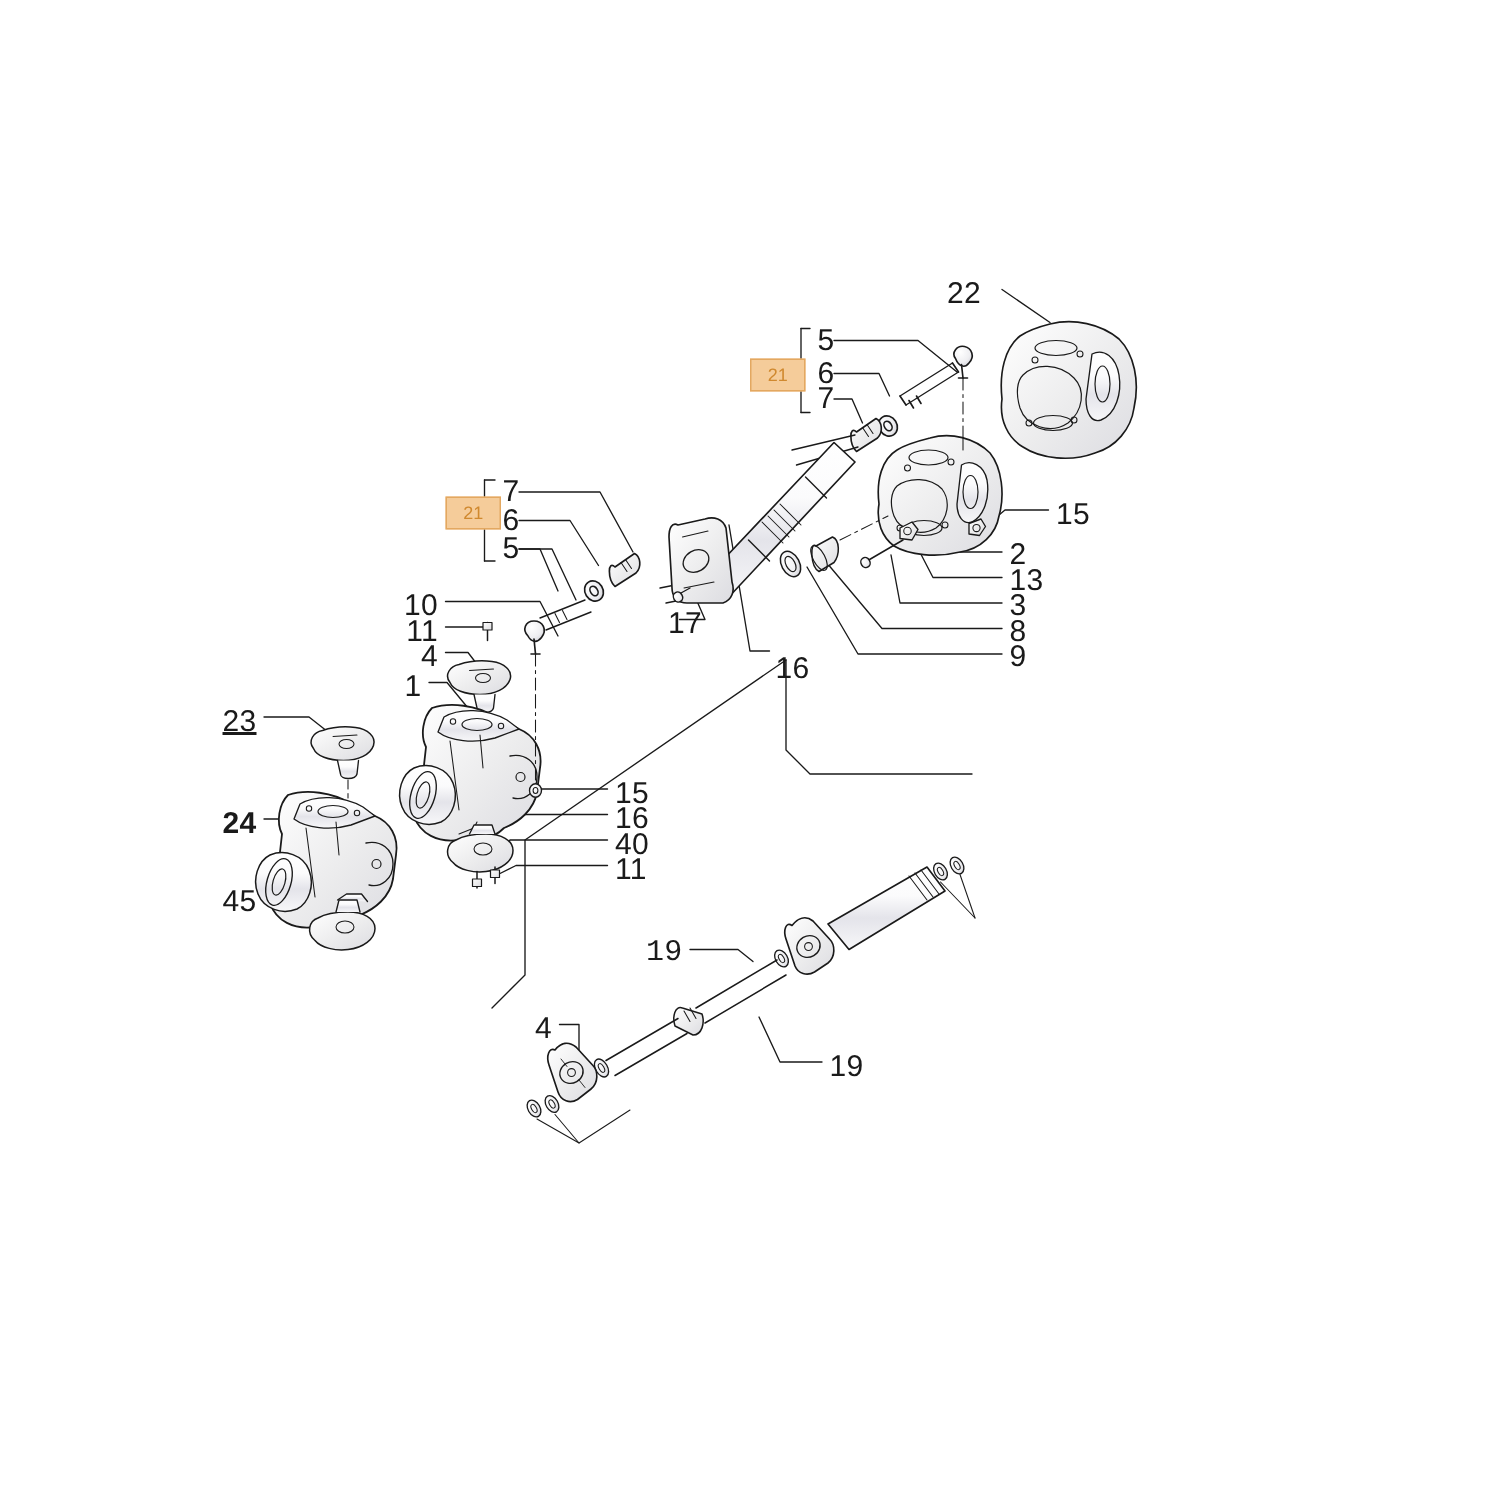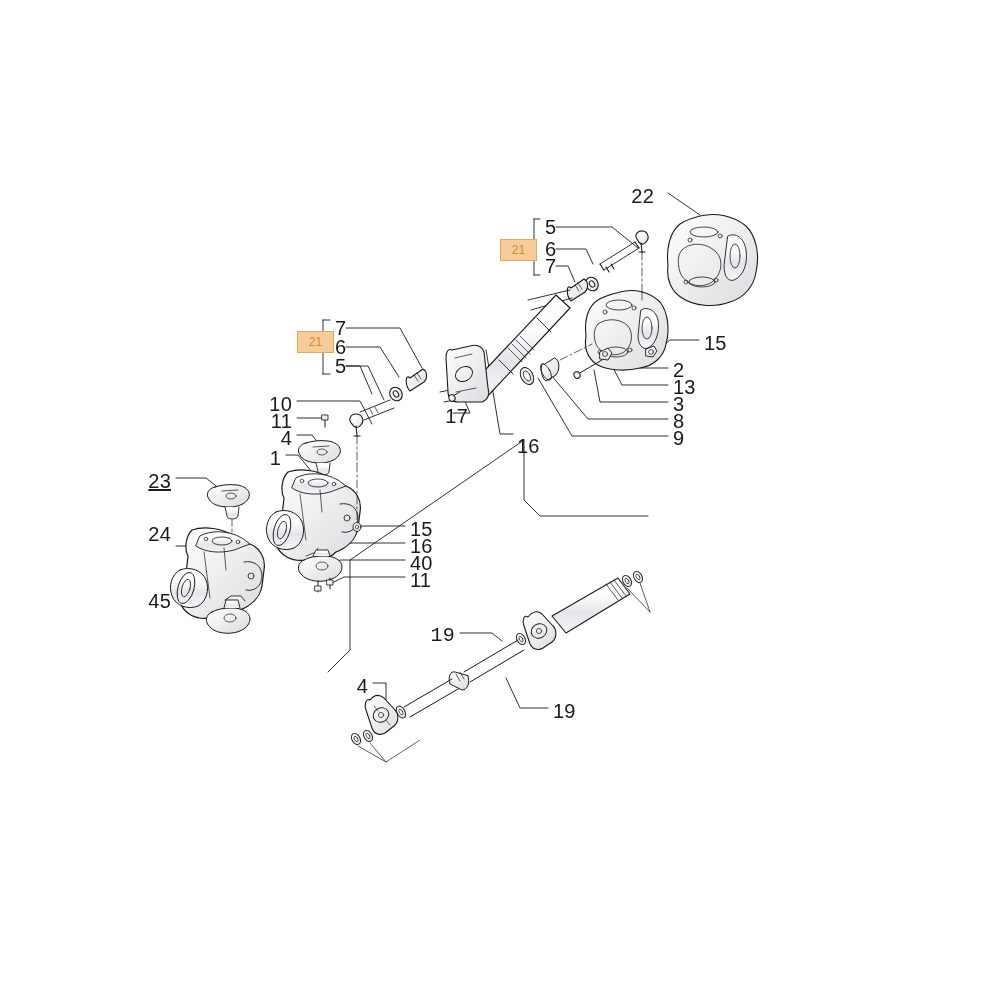--- a/index.html
+++ b/index.html
@@ -421,21 +421,21 @@
       <div class="lbl l" style="left: 673px; top: 404px;">3</div>
       <div class="lbl l" style="left: 673px; top: 421px;">8</div>
       <div class="lbl l" style="left: 673px; top: 438px;">9</div>
       <div class="lbl r" style="left: 448px; top: 416px; margin-left: 20px;">17</div>
       <div class="lbl l" style="left: 517px; top: 446px;">16</div>
       <div class="lbl r" style="left: 292px; top: 404px;">10</div>
       <div class="lbl r" style="left: 292px; top: 421px;">11</div>
       <div class="lbl r" style="left: 292px; top: 438px;">4</div>
       <div class="lbl r" style="left: 281px; top: 458px;">1</div>
       <div class="lbl r" style="left: 171px; top: 481px; text-decoration: underline;">23</div>
-      <div class="lbl r" style="left: 171px; top: 534px;">24</div>
+      <div class="lbl r" style="left: 171px; top: 549px; font-weight: bold;">24</div>
       <div class="lbl r" style="left: 171px; top: 601px;">45</div>
       <div class="lbl l" style="left: 410px; top: 529px;">15</div>
       <div class="lbl l" style="left: 410px; top: 546px;">16</div>
       <div class="lbl l" style="left: 410px; top: 563px;">40</div>
       <div class="lbl l" style="left: 410px; top: 580px;">11</div>
       <div class="lbl r" style="left: 455px; top: 636px; font-family: Liberation Mono, monospace;">19</div>
       <div class="lbl r" style="left: 368px; top: 686px;">4</div>
       <div class="lbl l" style="left: 553px; top: 711px;">19</div>
     </div>
   <div id="chips-layer">

